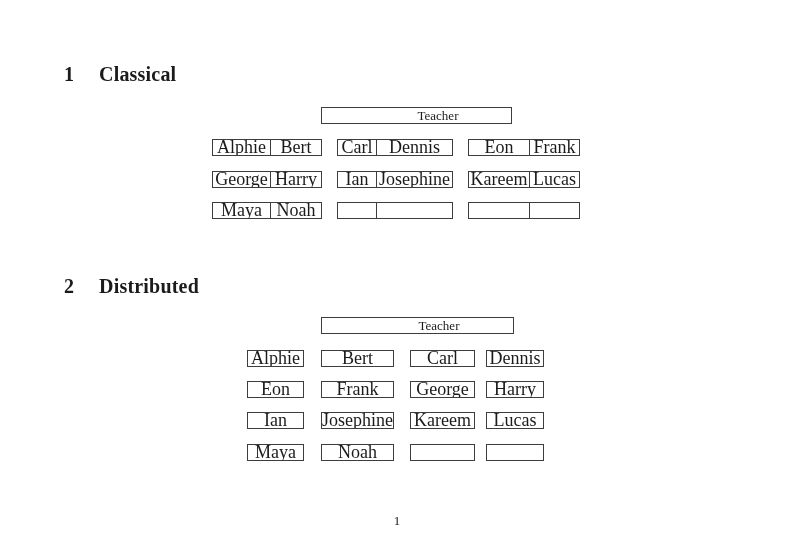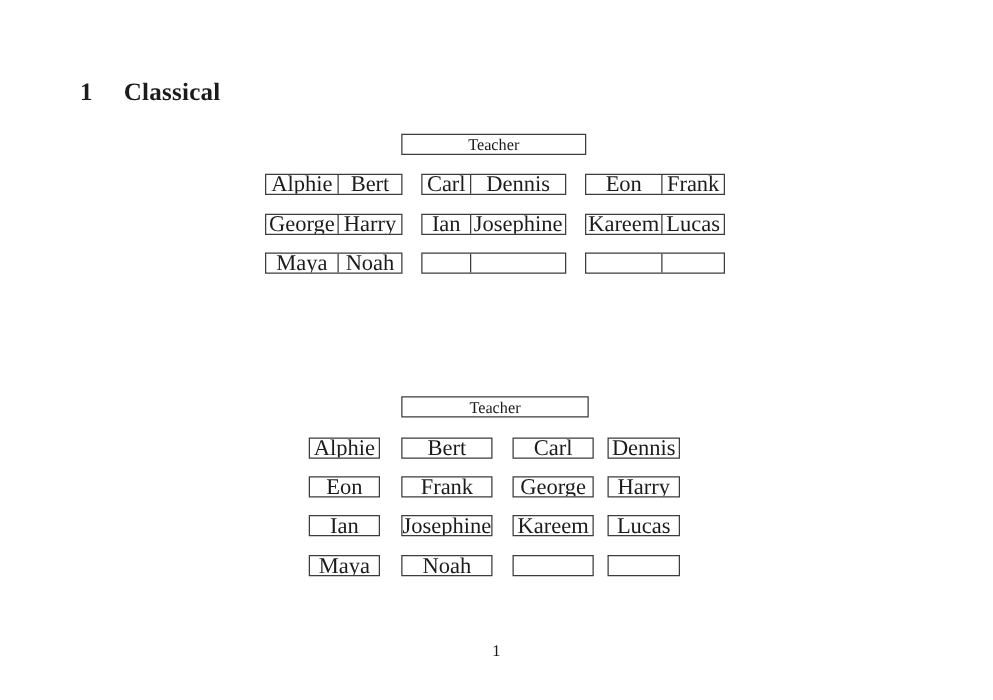--- a/index.html
+++ b/index.html
@@ -25,20 +25,21 @@
   .h-distributed{top:275px;}
   .sec-num{display:inline-block;min-width:13px;}
   .sec-title{margin-left:22px;}
 
   .tbox{
     position:absolute;
     border:1px solid var(--border);
     height:15px;line-height:15px;
     text-align:center;font-size:13px;
     background:var(--bg);
+    padding-left:43px;
   }
   .t1{left:321px;top:107px;width:146px;}
   .t2{left:321px;top:317px;width:148px;}
 
   .desk{
     position:absolute;
     border:1px solid var(--border);
     height:15px;
     display:flex;
     background:var(--bg);
@@ -115,20 +116,23 @@
   </div>
   <div class="desk cb r3">
     <span class="seat s0"></span>
     <span class="seat s1"></span>
   </div>
   <div class="desk cc r3">
     <span class="seat s0"></span>
     <span class="seat s1"></span>
   </div>
 
+  <h2 class="heading h-distributed">
+    <span class="sec-num">2</span><span class="sec-title">Distributed</span>
+  </h2>
 
   <div class="tbox t2">
     <span>Teacher</span>
   </div>
 
   <div class="desk da q1">
     <span class="seat s0">Alphie</span>
   </div>
   <div class="desk db q1">
     <span class="seat s0">Bert</span>

